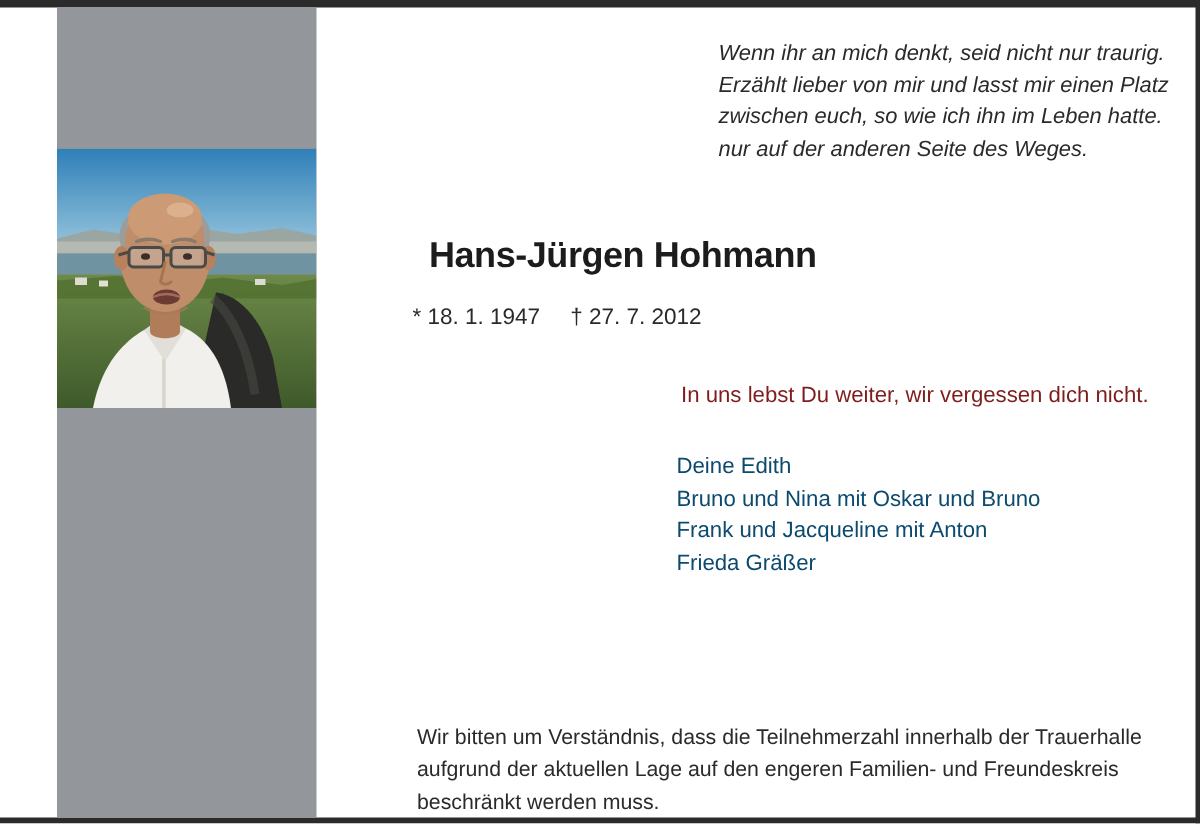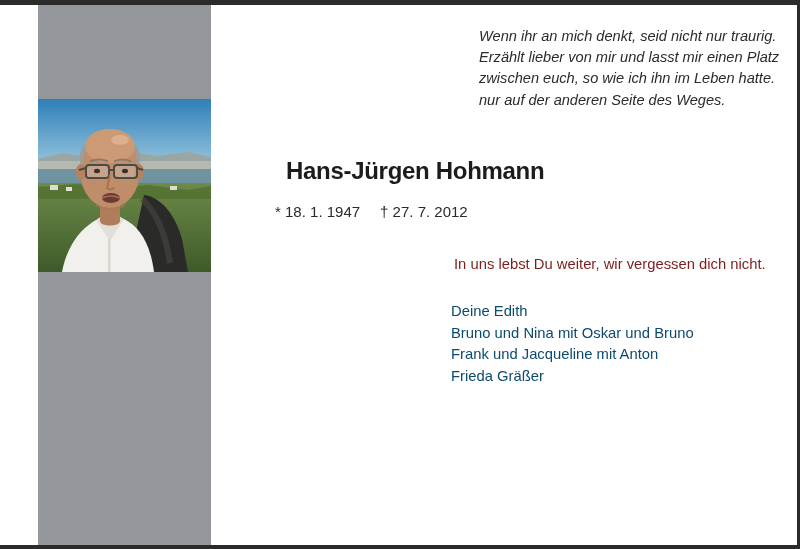--- a/index.html
+++ b/index.html
@@ -246,15 +246,16 @@
 
     <div class="survivors">
       <span class="line">Deine Edith</span>
       <span class="line">Bruno und Nina mit Oskar und Bruno</span>
       <span class="line">Frank und Jacqueline mit Anton</span>
       <span class="line">Frieda Gräßer</span>
     </div>
 
 
 
+    <div class="restriction">Wir bitten um Verständnis, dass die Teilnehmerzahl innerhalb der Trauerhalle aufgrund der aktuellen Lage auf den engeren Familien- und Freundeskreis beschränkt werden muss.</div>
 
   </div>
 </div>
 
 </body></html>

